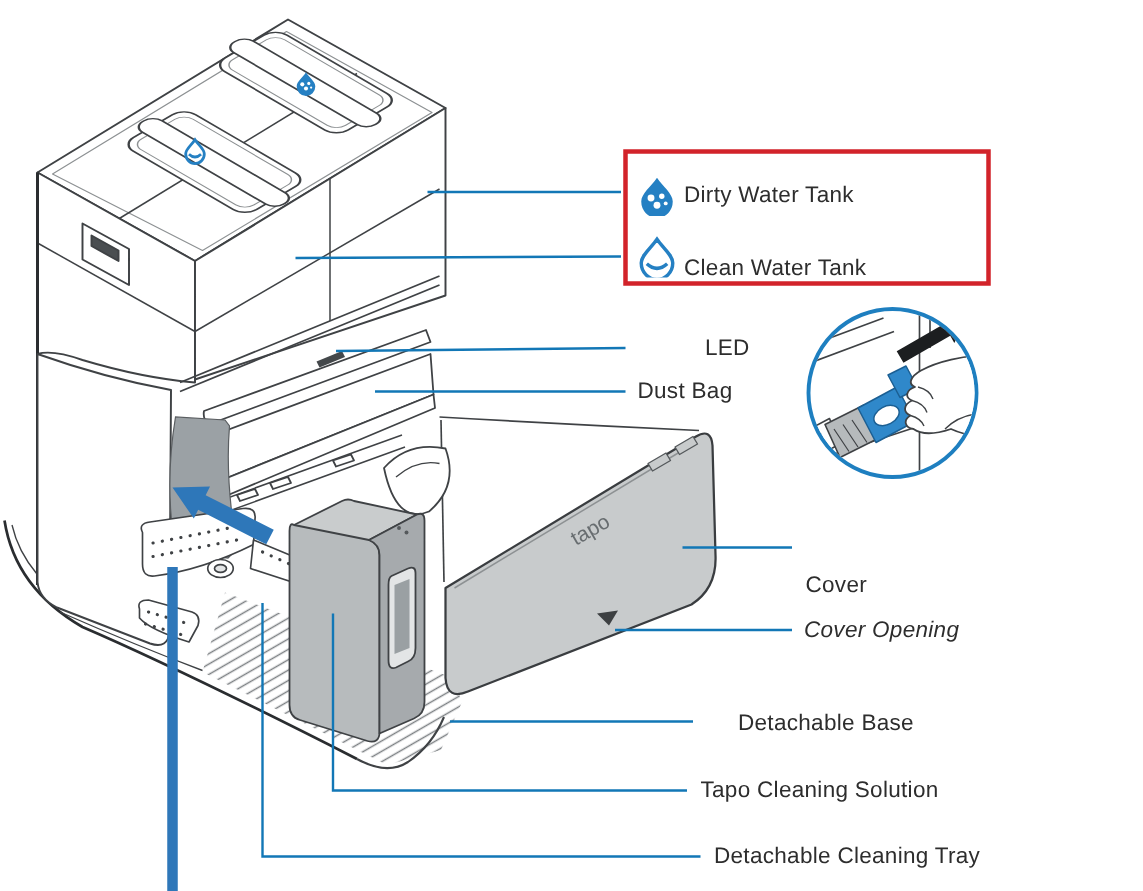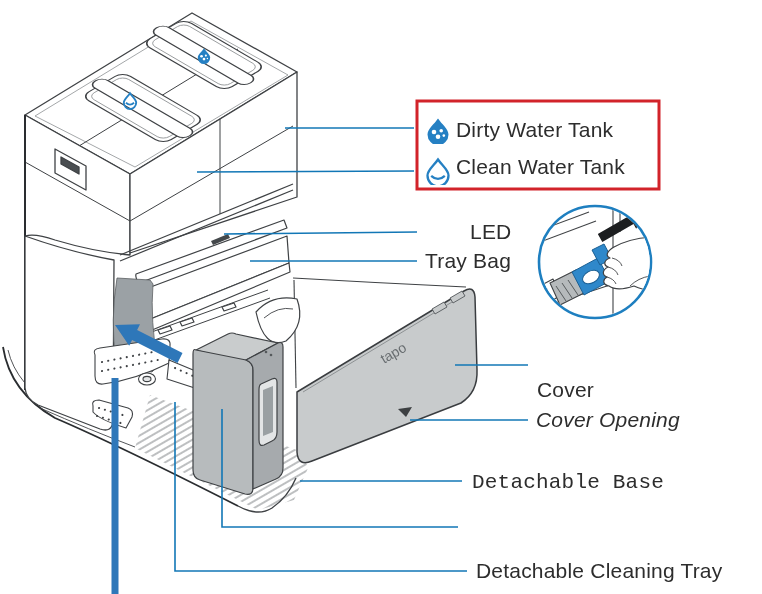--- a/index.html
+++ b/index.html
@@ -1,19 +1,19 @@
 <!DOCTYPE html>
 <html><head>
 <meta charset="utf-8">
 <style>
   html,body{margin:0;padding:0;background:#ffffff;}
   #stage{position:relative;width:762px;height:594px;background:#ffffff;overflow:hidden;
          font-family:"Liberation Sans",sans-serif;}
   #art{position:absolute;left:0;top:0;}
-  .label{position:absolute;transform:translateY(-50%);font-size:21px;color:#2d2d2d;
+  .label{position:absolute;transform:translateY(-50%);font-size:15px;color:#2d2d2d;
          white-space:nowrap;letter-spacing:0.2px;}
   .legend-icon{position:absolute;transform:translateY(-50%);}
 </style>
 </head>
 <body>
 
 <div id="stage">
 
 <svg id="art" width="762" height="594" viewBox="0 0 762 594">
   <defs>
@@ -191,20 +191,21 @@
     </g>
   </svg>
   <svg class="legend-icon" style="left:426px;top:171px;" width="24" height="28" viewBox="-12 -14 24 28">
     <g fill="none" stroke="#2580c3" stroke-width="2.3">
       <path d="M0,-11.5 C3.8,-5.8 10.5,-1 10.5,4.4 A10.5,10.9 0 1,1 -10.5,4.4 C-10.5,-1 -3.8,-5.8 0,-11.5 Z"></path>
       <path d="M-6.8,4.8 Q0,11 6.8,4.8"></path>
     </g>
   </svg>
 
   <span class="label" style="left:456px;top:130px;">Dirty Water Tank</span>
-  <span class="label" style="left:456px;top:167px;">Clean Water Tank</span>
+  <span class="label" style="left:456px;top:179px;">Clean Water Tank</span>
   <span class="label" style="left:425px;top:232px;margin-left:45px;">LED</span>
-  <span class="label" style="left:425px;top:261px;">Tray Bag</span>
+  <span class="label" style="left:425px;top:261px;">Dust Bag</span>
   <span class="label" style="left:537px;top:364px;margin-top:26px;">Cover</span>
   <span class="label" style="left:536px;top:420px;font-style:italic;">Cover Opening</span>
-  <span class="label" style="left:472px;top:482px;font-family:Liberation Mono, monospace;">Detachable Base</span>
+  <span class="label" style="left:492px;top:482px;">Detachable Base</span>
+  <span class="label" style="left:467px;top:527px;">Tapo Cleaning Solution</span>
   <span class="label" style="left:476px;top:571px;">Detachable Cleaning Tray</span>
 </div>
 
 </body></html>

